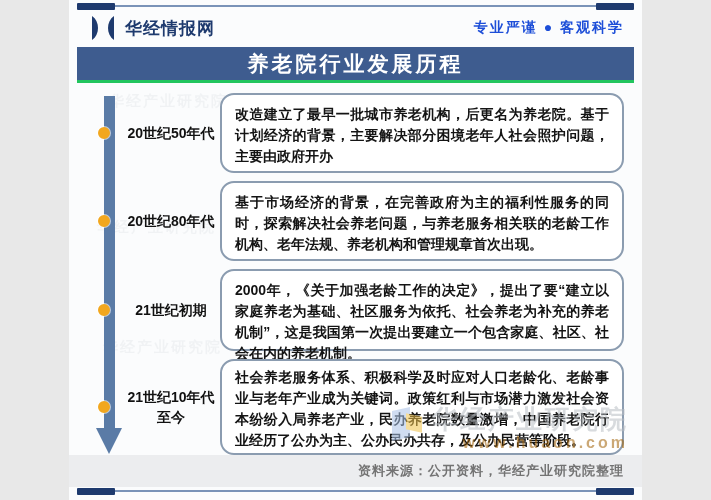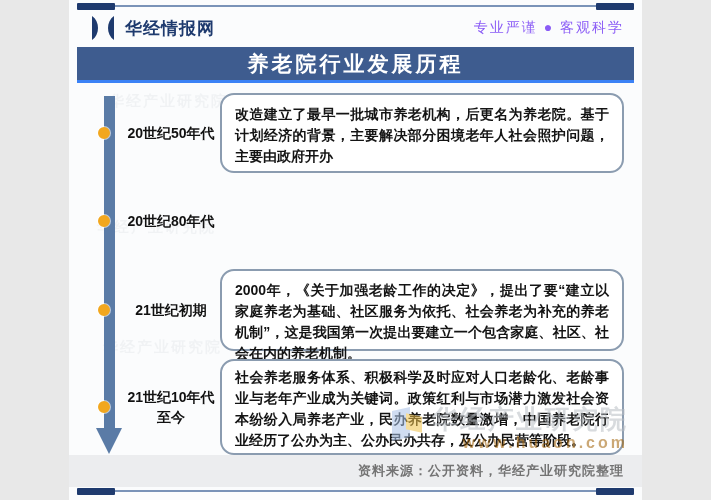--- a/index.html
+++ b/index.html
@@ -19,26 +19,26 @@
 
   
   .header {
     position:absolute; top:10px; left:8px; right:8px; height:36px;
     display:flex; align-items:center; justify-content:space-between;
     padding:0 10px 0 12px; background:#fbfcfd;
   }
   .brand { display:flex; align-items:center; gap:8px; }
   .brand-logo { width:28px; height:26px; }
   .brand-name { font-size:17px; font-weight:bold; color:#1e3a6e; letter-spacing:1px; }
-  .slogan { font-size:14px; font-weight:normal; color:#8b5cf6; letter-spacing:2px; }
+  .slogan { font-size:14px; font-weight:bold; color:#1d4ed8; letter-spacing:2px; }
 
   
   .title-bar {
     position:absolute; top:47px; left:8px; right:8px; height:36px;
-    background:#3e5c8f; border-bottom:3px solid #3b82f6;
+    background:#3e5c8f; border-bottom:3px solid #22c55e;
     display:flex; align-items:center; justify-content:center;
   }
   .title-bar .title {
     color:#ffffff; font-size:21px; font-weight:bold; letter-spacing:3px;
   }
 
   
   .content { position:absolute; top:84px; left:8px; right:8px; bottom:45px; padding:9px 10px 0 0; }
   .tl-bar { position:absolute; left:27px; top:12px; height:332px; width:11px; background:#5a7ba6; }
   .tl-arrow {
@@ -125,20 +125,21 @@
 
     <div class="row row-1">
       <div class="dot"></div>
       <div class="period">20世纪50年代</div>
       <div class="box">改造建立了最早一批城市养老机构，后更名为养老院。基于计划经济的背景，主要解决部分困境老年人社会照护问题，主要由政府开办</div>
     </div>
 
     <div class="row row-2">
       <div class="dot"></div>
       <div class="period">20世纪80年代</div>
+      <div class="box">基于市场经济的背景，在完善政府为主的福利性服务的同时，探索解决社会养老问题，与养老服务相关联的老龄工作机构、老年法规、养老机构和管理规章首次出现。</div>
     </div>
 
     <div class="row row-3">
       <div class="dot"></div>
       <div class="period">21世纪初期</div>
       <div class="box">2000年，《关于加强老龄工作的决定》，提出了要“建立以家庭养老为基础、社区服务为依托、社会养老为补充的养老机制”，这是我国第一次提出要建立一个包含家庭、社区、社会在内的养老机制。</div>
     </div>
 
     <div class="row row-4">
       <div class="dot"></div>

